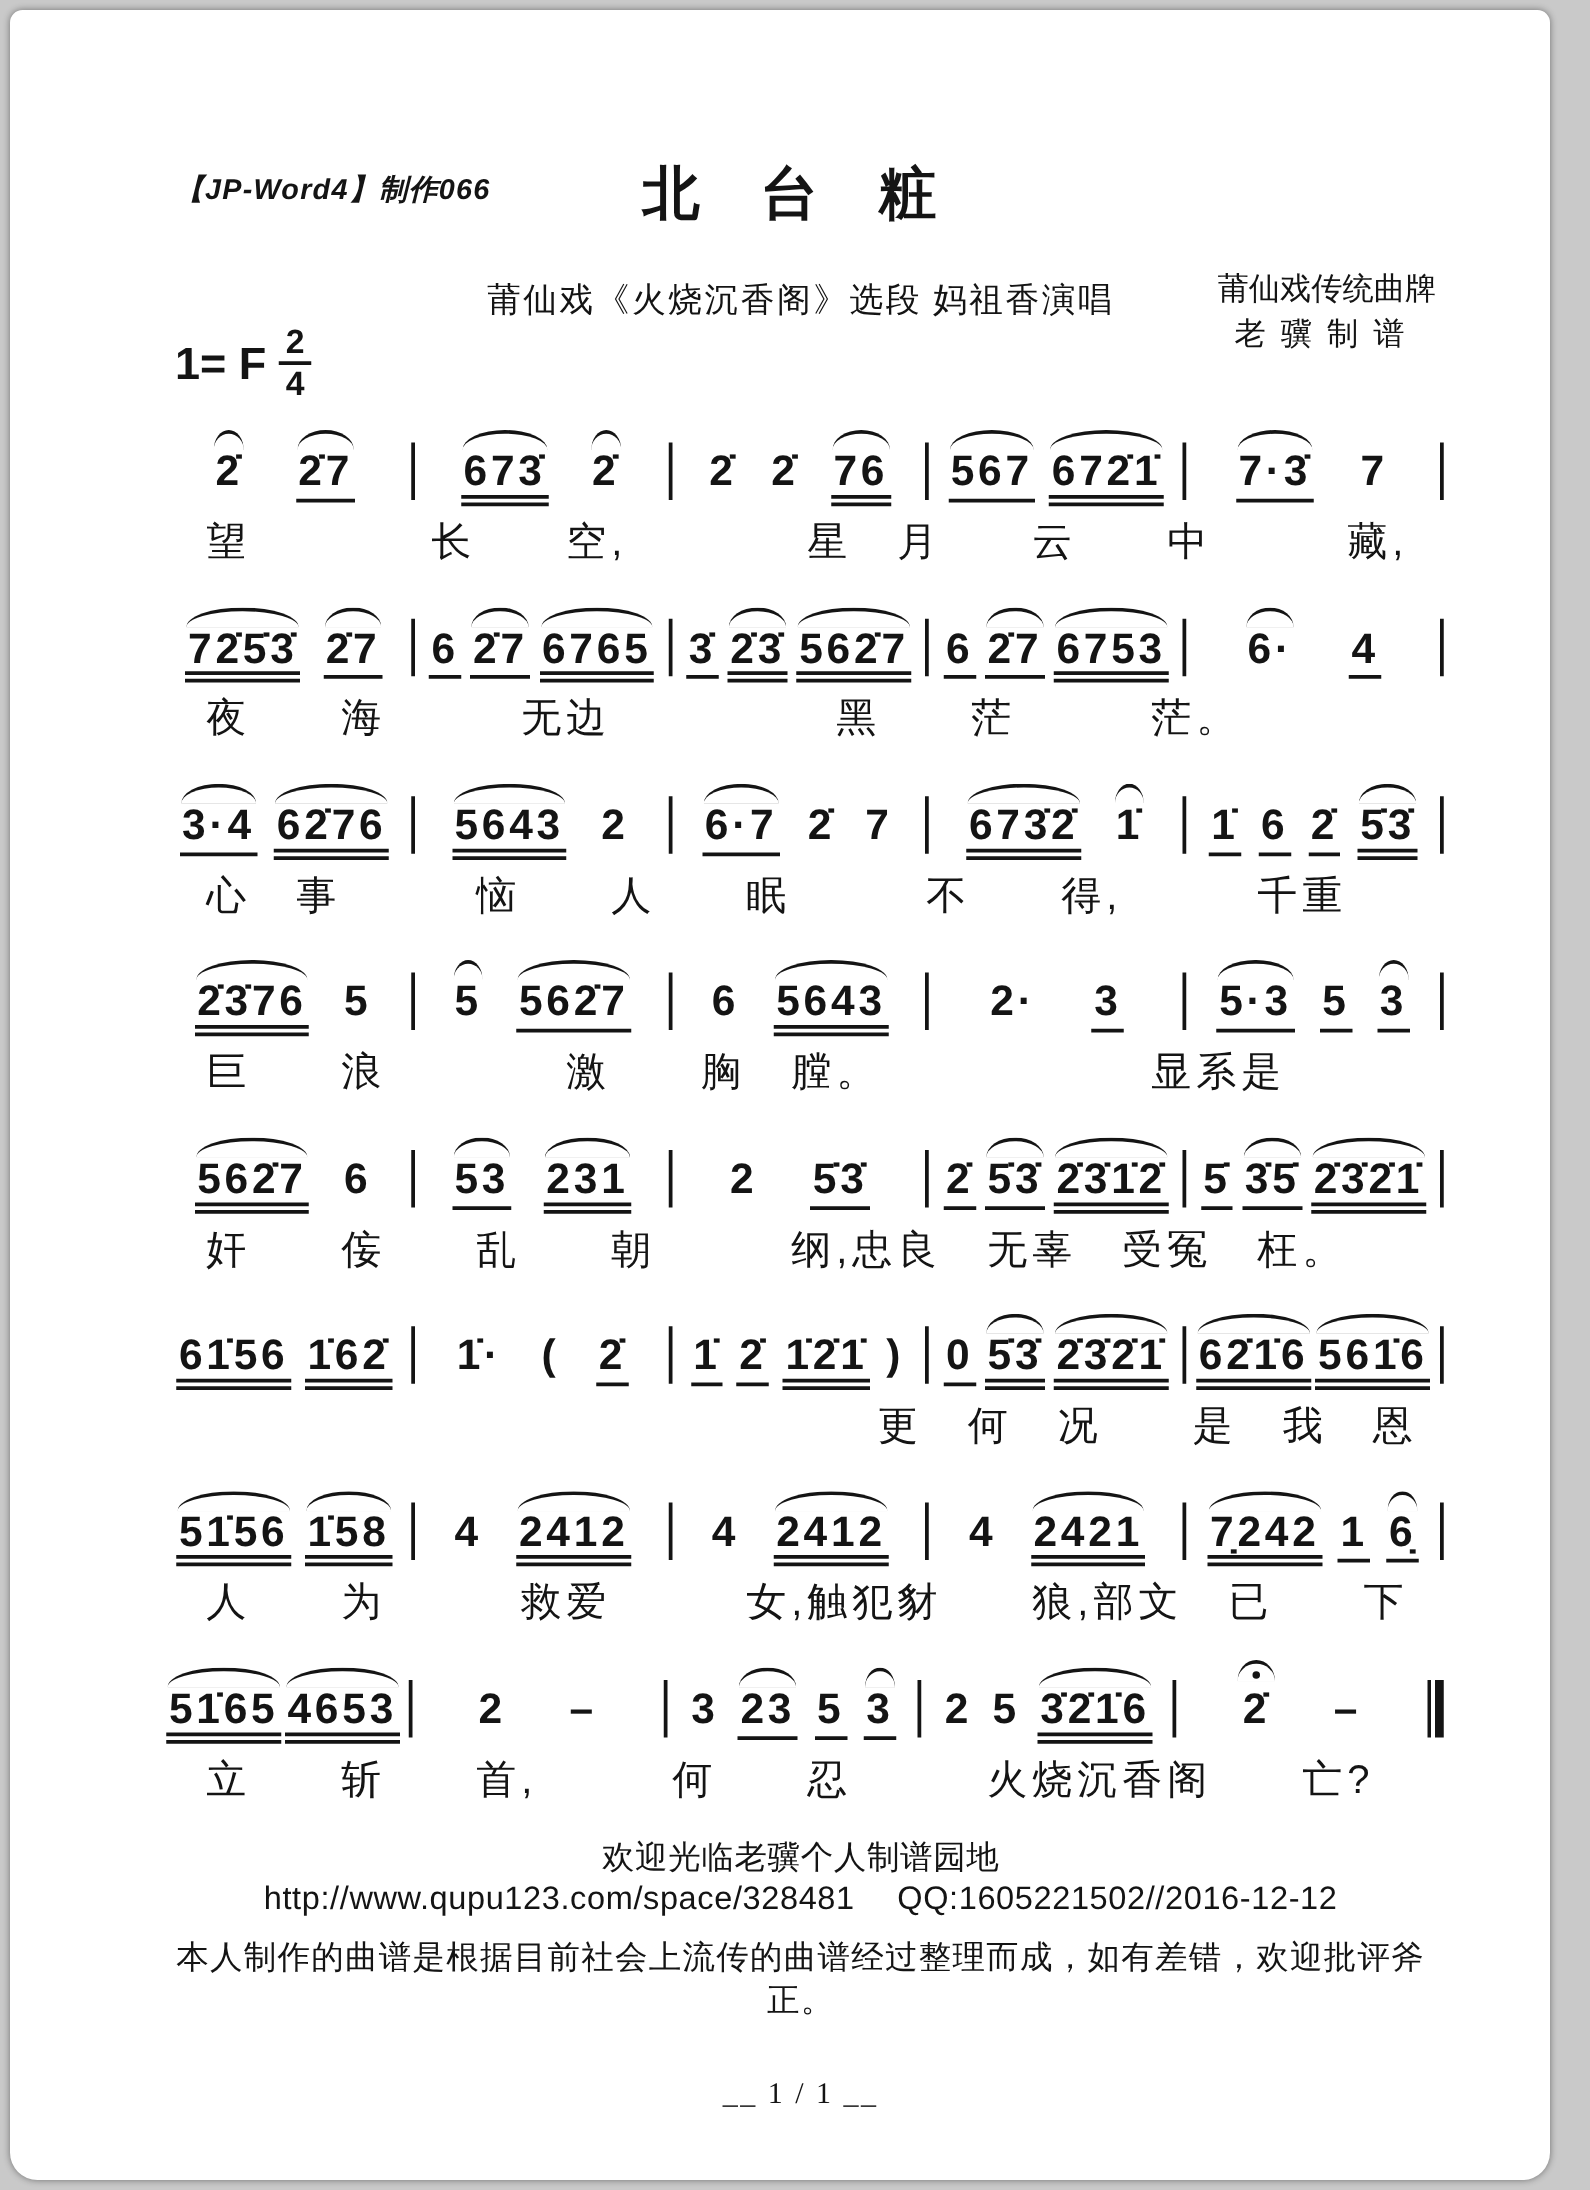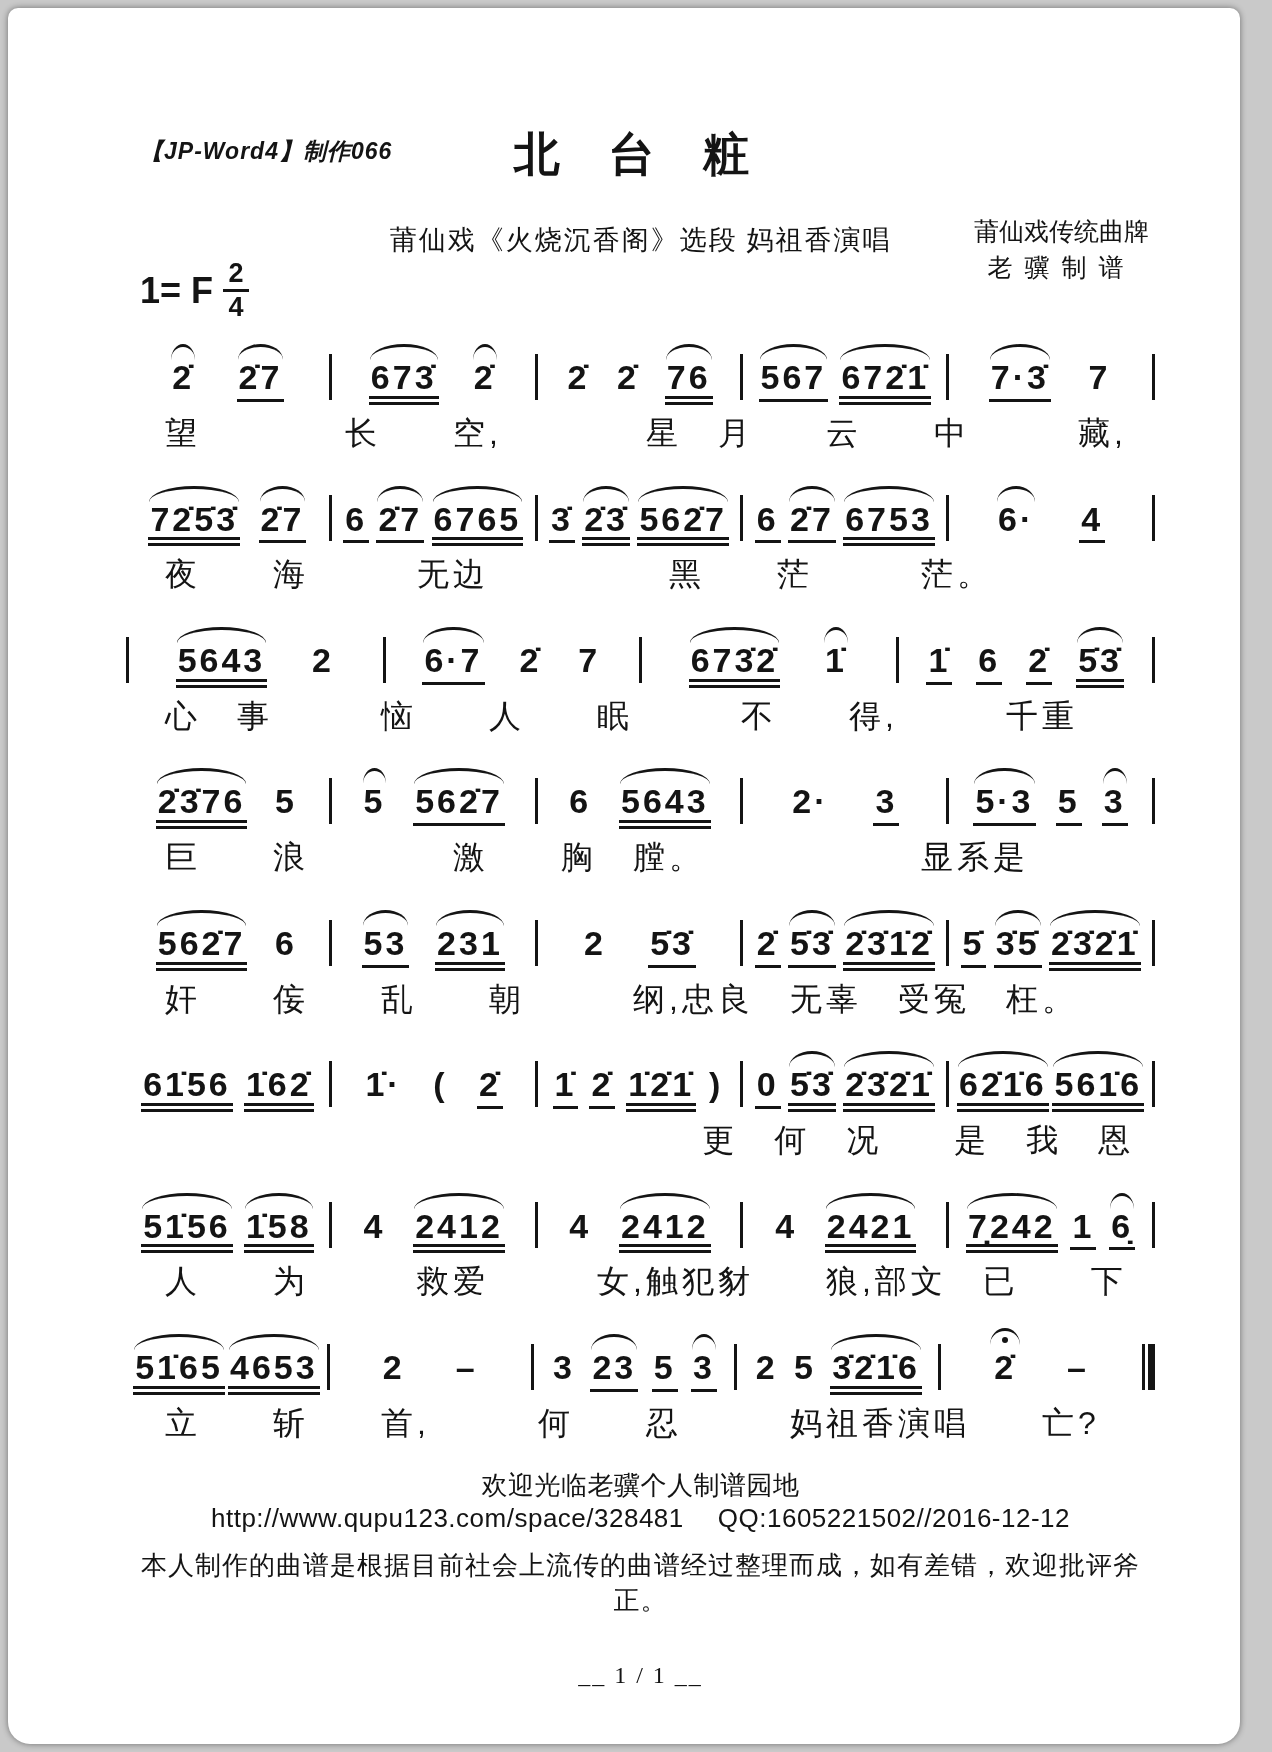--- a/index.html
+++ b/index.html
@@ -201,20 +201,24 @@
             <div class="measure">
               <span class="unit u0 slur">6·</span>
               <span class="unit u1">4</span>
             </div>
             <div class="bar"></div>
           </div>
           <div class="lyrics-row">夜　　海　　　无边　　　　　黑　　茫　　　茫。</div>
         </div>
         <div class="line-block">
           <div class="notes-row">
+            <div class="measure">
+              <span class="unit u1 slur">3·4</span>
+              <span class="unit u2 slur">62̇76</span>
+            </div>
             <div class="bar"></div>
             <div class="measure">
               <span class="unit u2 slur">5643</span>
               <span class="unit u0">2</span>
             </div>
             <div class="bar"></div>
             <div class="measure">
               <span class="unit u1 slur">6·7</span>
               <span class="unit u0">2̇</span>
               <span class="unit u0">7</span>
@@ -387,21 +391,21 @@
               <span class="unit u0">5</span>
               <span class="unit u2 slur">3̇2̇1̇6</span>
             </div>
             <div class="bar"></div>
             <div class="measure">
               <span class="unit u0 fermata">2̇</span>
               <span class="unit u0">–</span>
             </div>
             <div class="bar final"></div>
           </div>
-          <div class="lyrics-row">立　　斩　　首,　　　何　　忍　　　妈祖香演唱　　亡?</div>
+          <div class="lyrics-row">立　　斩　　首,　　　何　　忍　　　火烧沉香阁　　亡?</div>
         </div>
       </div>
 
     <div class="footer">
       <div class="f1">
         <span>欢迎光临老骥个人制谱园地http://www.qupu123.com/space/328481</span><span class="qq">QQ:1605221502//2016-12-12</span>
       </div>
       <div class="f2">本人制作的曲谱是根据目前社会上流传的曲谱经过整理而成，如有差错，欢迎批评斧正。</div>
       <div class="pageno">__ 1 / 1 __</div>
     </div>

